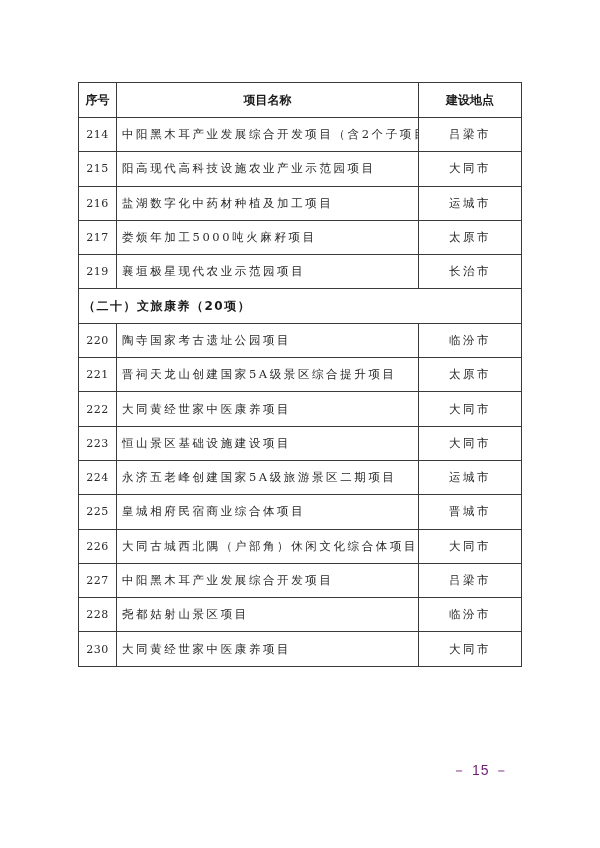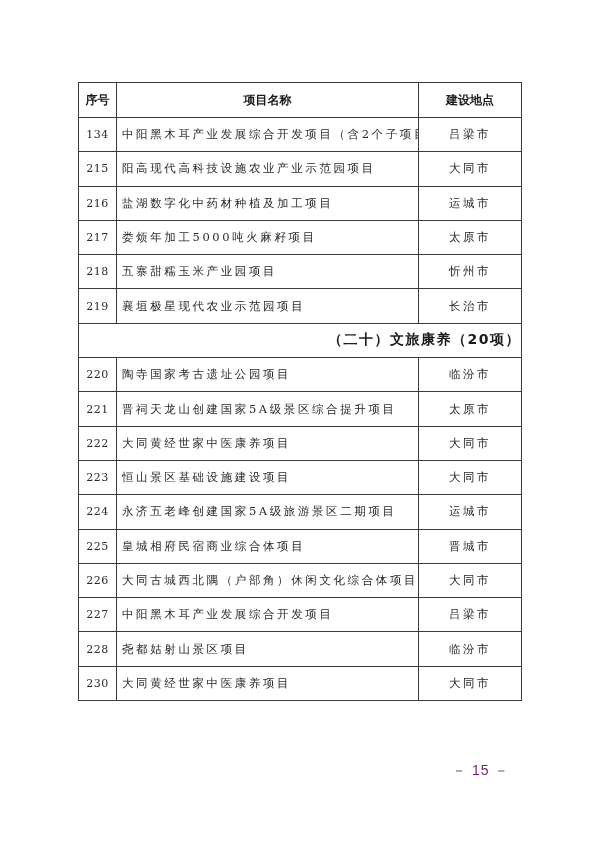--- a/index.html
+++ b/index.html
@@ -52,25 +52,25 @@
     td.cell-name {
       text-align: left;
       padding-left: 5px;
       letter-spacing: 2.6px;
     }
     td.cell-loc {
       text-align: center;
       letter-spacing: 2.5px;
     }
     td.section-cell {
-      text-align: right;
+      text-align: left;
       padding-left: 4px;
       font-family: "DejaVu Sans", "Liberation Sans", sans-serif;
       font-weight: bold;
-      font-size: 14px;
+      font-size: 12px;
       letter-spacing: 1.5px;
       color: #1a1a1a;
       border-radius: 12px;
     }
     .page-number {
       position: absolute;
       left: 452px;
       top: 762px;
       font-family: "Liberation Sans", "DejaVu Sans", sans-serif;
       font-size: 14px;
@@ -90,43 +90,38 @@
   </colgroup>
   <thead>
     <tr>
       <th>序号</th>
       <th>项目名称</th>
       <th>建设地点</th>
     </tr>
   </thead>
   <tbody>
     <tr>
-      <td class="cell-no">134</td>
+      <td class="cell-no">214</td>
       <td class="cell-name">中阳黑木耳产业发展综合开发项目（含2个子项目）</td>
       <td class="cell-loc">吕梁市</td>
     </tr>
     <tr>
       <td class="cell-no">215</td>
       <td class="cell-name">阳高现代高科技设施农业产业示范园项目</td>
       <td class="cell-loc">大同市</td>
     </tr>
     <tr>
       <td class="cell-no">216</td>
       <td class="cell-name">盐湖数字化中药材种植及加工项目</td>
       <td class="cell-loc">运城市</td>
     </tr>
     <tr>
       <td class="cell-no">217</td>
       <td class="cell-name">娄烦年加工5000吨火麻籽项目</td>
       <td class="cell-loc">太原市</td>
-    </tr>
-    <tr>
-      <td class="cell-no">218</td>
-      <td class="cell-name">五寨甜糯玉米产业园项目</td>
-      <td class="cell-loc">忻州市</td>
     </tr>
     <tr>
       <td class="cell-no">219</td>
       <td class="cell-name">襄垣极星现代农业示范园项目</td>
       <td class="cell-loc">长治市</td>
     </tr>
     <tr>
       <td class="section-cell" colspan="3">（二十）文旅康养（20项）</td>
     </tr>
     <tr>

